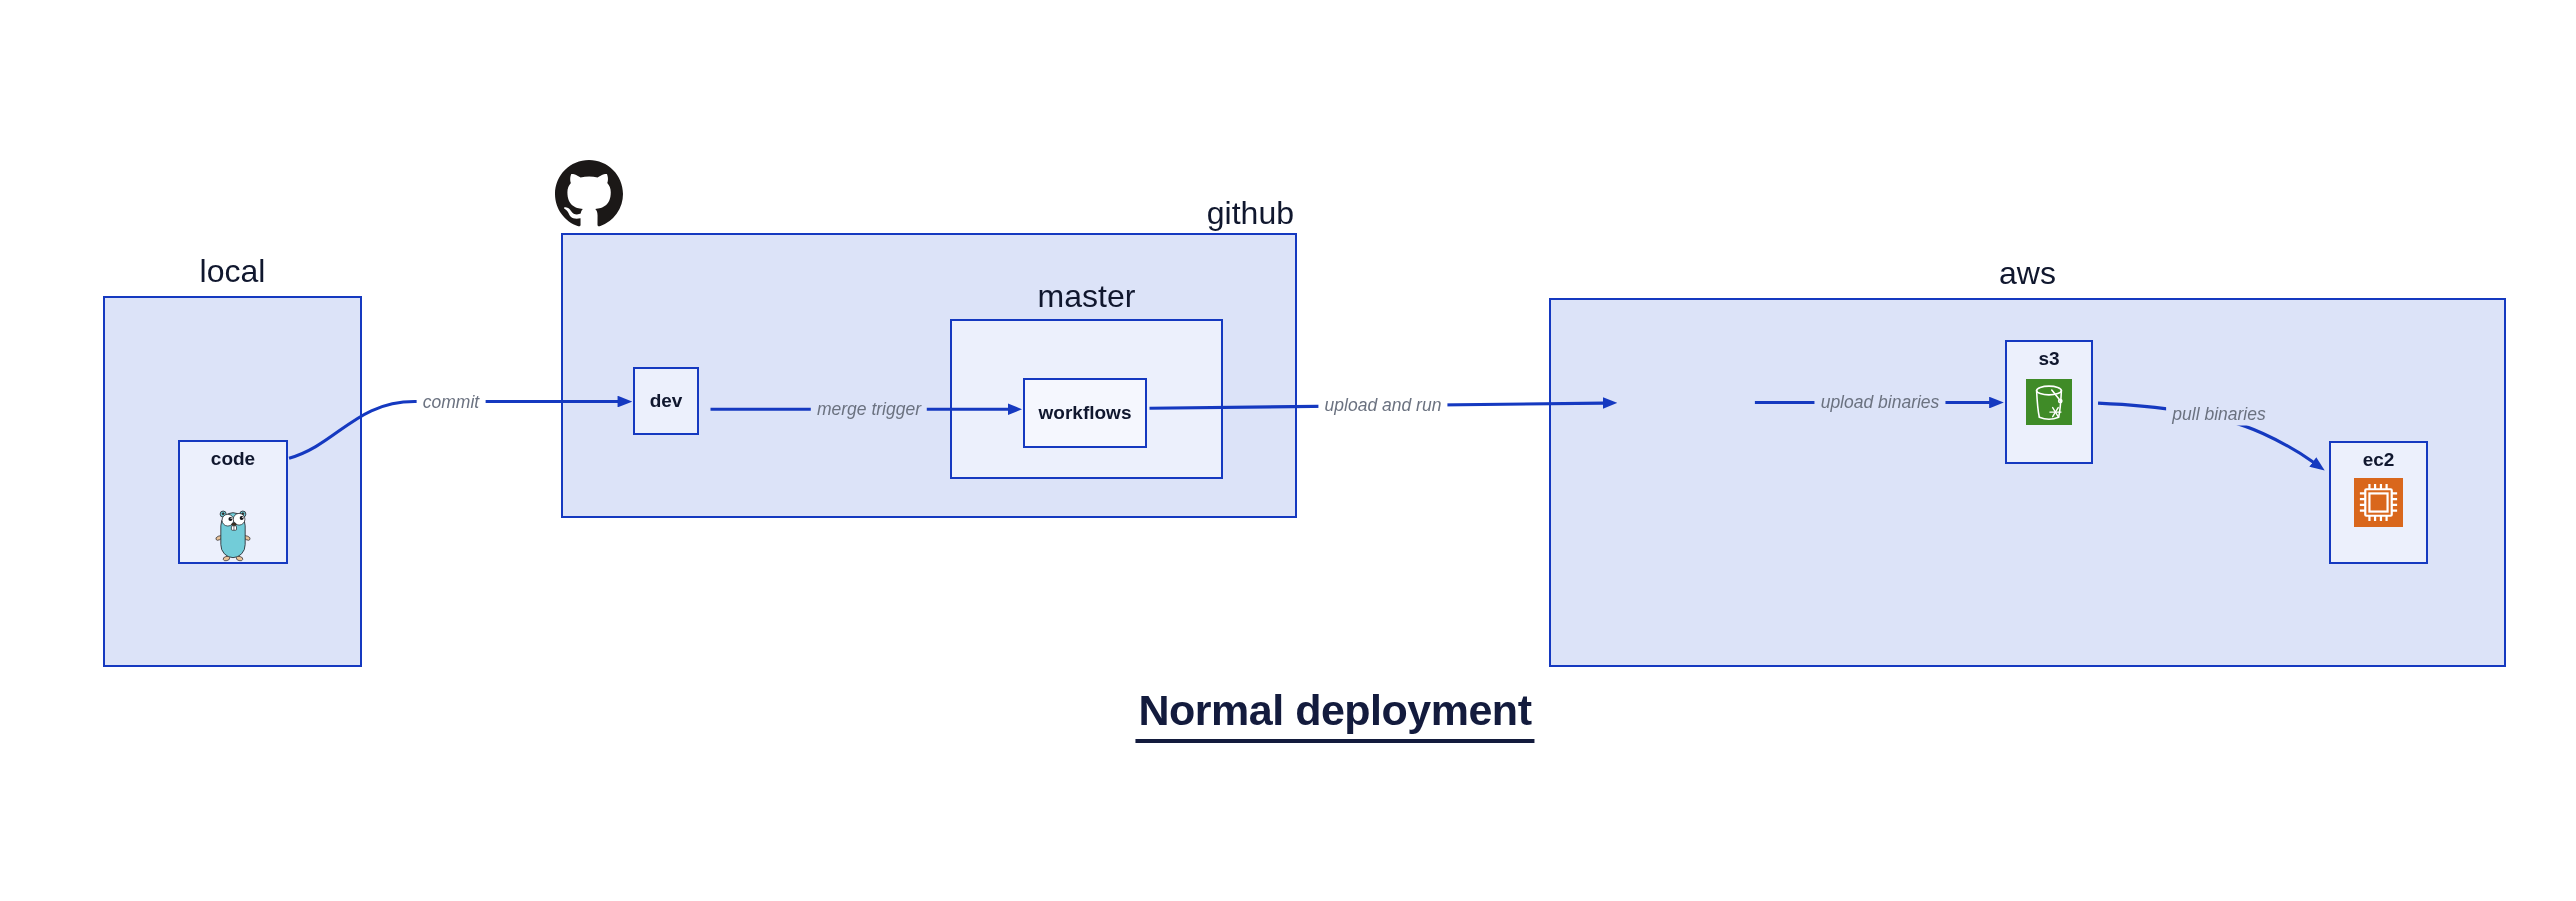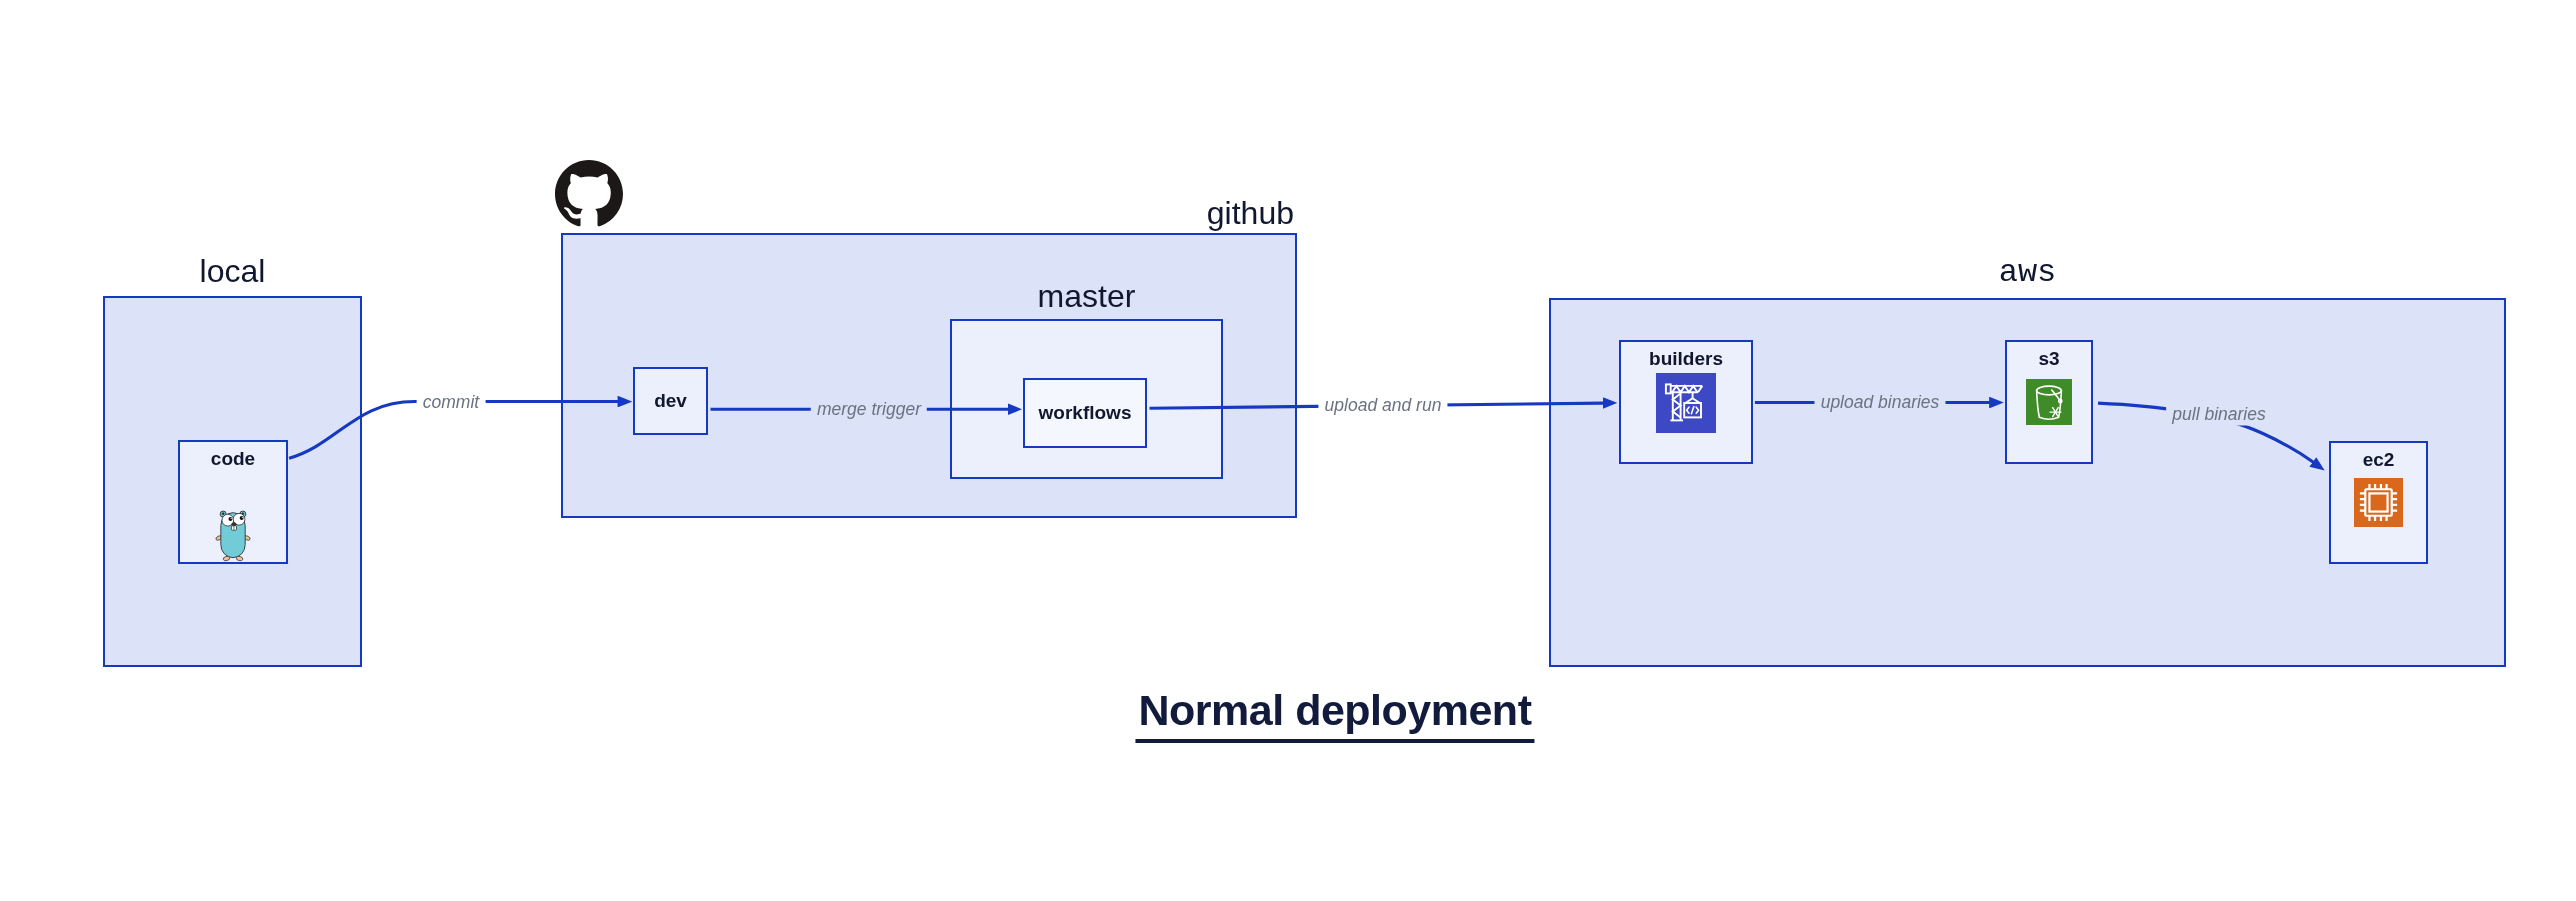--- a/index.html
+++ b/index.html
@@ -71,21 +71,21 @@
 <div id="canvas">
 
   <div class="group" style="left:103px;top:296px;width:259px;height:371px;"></div>
   <div class="group" style="left:561px;top:233px;width:736px;height:285px;"></div>
   <div class="group sub" style="left:950px;top:319px;width:273px;height:160px;"></div>
   <div class="group" style="left:1549px;top:298px;width:957px;height:369px;"></div>
 
   <div class="group-label" style="left:103px;width:259px;top:253px;text-align:center;">local</div>
   <div class="group-label" style="left:1088px;width:206px;top:195px;text-align:right;">github</div>
   <div class="group-label" style="left:950px;width:273px;top:278px;text-align:center;">master</div>
-  <div class="group-label" style="left:1549px;width:957px;top:255px;text-align:center;font-family:Liberation Mono, monospace;">aws</div>
+  <div class="group-label" style="left:1549px;width:957px;top:255px;text-align:center;">aws</div>
 
   <svg style="position:absolute;left:555px;top:160px;z-index:4;" width="68" height="68" viewBox="0 0 16 16">
     <path class="octo" d="M8 0C3.58 0 0 3.58 0 8c0 3.54 2.29 6.53 5.47 7.59.4.07.55-.17.55-.38 0-.19-.01-.82-.01-1.49-2.01.37-2.53-.49-2.69-.94-.09-.23-.48-.94-.82-1.13-.28-.15-.68-.52-.01-.53.63-.01 1.08.58 1.23.82.72 1.21 1.87.87 2.33.66.07-.52.28-.87.51-1.07-1.78-.2-3.64-.89-3.64-3.95 0-.87.31-1.59.82-2.15-.08-.2-.36-1.02.08-2.12 0 0 .67-.21 2.2.82.64-.18 1.32-.27 2-.27s1.36.09 2 .27c1.53-1.04 2.2-.82 2.2-.82.44 1.1.16 1.92.08 2.12.51.56.82 1.27.82 2.15 0 3.07-1.87 3.75-3.65 3.95.29.25.54.73.54 1.48 0 1.07-.01 1.93-.01 2.2 0 .21.15.46.55.38A8.01 8.01 0 0 0 16 8c0-4.42-3.58-8-8-8z"></path>
   </svg>
 
   <div class="node" style="left:178px;top:440px;width:110px;height:124px;gap:35px;">
     <div class="node-label top-label">code</div>
     <svg class="icon-box" style="margin-top:3.1px;" width="52" height="61" viewBox="0 0 100 116">
       <ellipse class="g-tan" cx="20" cy="64" rx="7" ry="4" transform="rotate(-25 20 64)"></ellipse>
       <ellipse class="g-tan" cx="80" cy="64" rx="7" ry="4" transform="rotate(25 80 64)"></ellipse>
@@ -101,50 +101,28 @@
       <circle fill="#ffffff" cx="46" cy="22.2" r="1.2"></circle>
       <circle fill="#ffffff" cx="70" cy="20.2" r="1.2"></circle>
       <ellipse class="g-nose" cx="52" cy="35" rx="5" ry="3.6"></ellipse>
       <rect class="g-white" x="46.5" y="38" width="11" height="9.5" rx="2"></rect>
       <line x1="52" y1="38.5" x2="52" y2="47" stroke="#26262b" stroke-width="1.4"></line>
       <ellipse class="g-tan" cx="36" cy="108" rx="7" ry="4.5" transform="rotate(-15 36 108)"></ellipse>
       <ellipse class="g-tan" cx="64" cy="108" rx="7" ry="4.5" transform="rotate(15 64 108)"></ellipse>
     </svg>
   </div>
 
-  <div class="node center" style="left:633px;top:367px;width:75px;height:68px;">
+  <div class="node center" style="left:633px;top:367px;width:66px;height:68px;">
     <div class="node-label">dev</div>
   </div>
 
   <div class="node inner center" style="left:1023px;top:378px;width:124px;height:70px;">
     <div class="node-label">workflows</div>
   </div>
 
-  <div class="node" style="left:1619px;top:340px;width:134px;height:124px;">
-    <div class="node-label top-label">builders</div>
-    <svg class="icon-box" style="margin-top:3.1px;" width="64" height="60" viewBox="0 0 100 100">
-      <rect class="svc-bg-builders" x="0" y="0" width="100" height="100"></rect>
-      <g class="svc-stroke" stroke-width="3.2">
-        <rect x="16.5" y="19" width="8" height="15"></rect>
-        <path d="M24.5 21.5 H77 M24.5 32 H70"></path>
-        <path d="M27 32 L34 21.5 L41 32 L48 21.5 L55 32 L62 21.5 L69 32"></path>
-        <path d="M77 21.5 L70 32"></path>
-        <path d="M28 32 V79 M41 32 V79"></path>
-        <path d="M41 34 L28 44 L41 54 L28 64 L41 74"></path>
-        <path d="M24 79 H45"></path>
-        <path d="M61 32 V42 M61 42 L49 50 M61 42 L73 50"></path>
-        <rect x="47" y="50" width="28" height="24"></rect>
-      </g>
-      <g class="svc-stroke" stroke-width="2.6" stroke-linecap="round" stroke-linejoin="round">
-        <path d="M55 57 L51 62 L55 67"></path>
-        <path d="M63 56 L59 68"></path>
-        <path d="M67 57 L71 62 L67 67"></path>
-      </g>
-    </svg>
-  </div>
 
   <div class="node" style="left:2005px;top:340px;width:88px;height:124px;">
     <div class="node-label top-label">s3</div>
     <svg class="icon-box" style="margin-top:9.3px;" width="46" height="46" viewBox="0 0 100 100">
       <rect class="svc-bg-s3" x="0" y="0" width="100" height="100"></rect>
       <g class="svc-stroke" stroke-width="3.4" stroke-linecap="round">
         <ellipse cx="50" cy="25" rx="27" ry="9.5"></ellipse>
         <path d="M23 25 C24 45, 26 70, 29 83"></path>
         <path d="M77 25 C76 45, 74 70, 71 83"></path>
         <path d="M29 83 Q50 92 71 83"></path>

